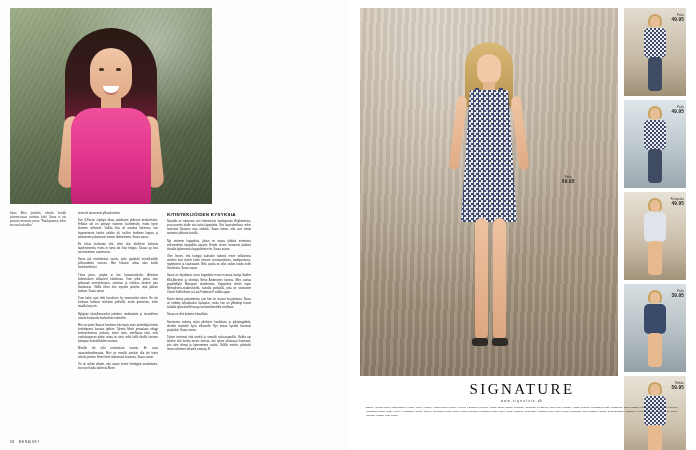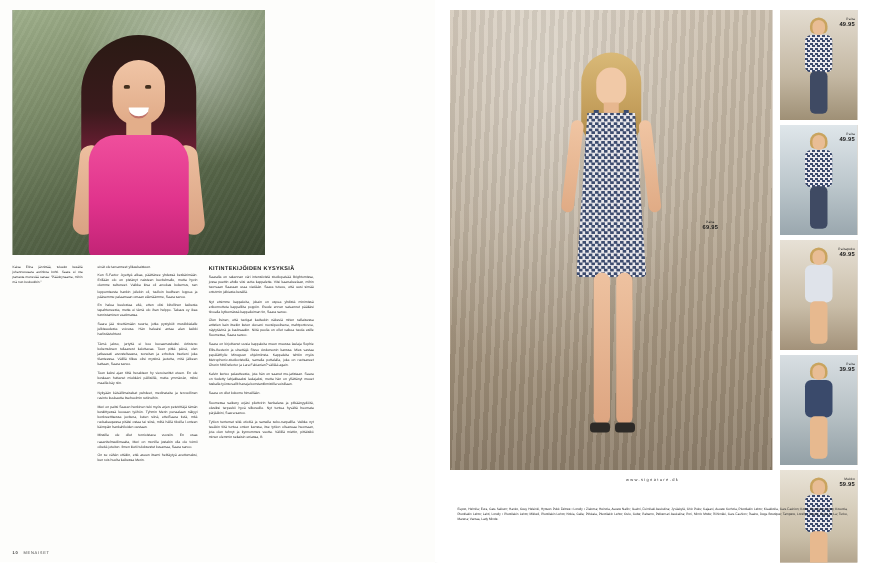--- a/index.html
+++ b/index.html
@@ -565,18 +565,19 @@
           <div class="tf-legs skin"></div>
         </div>
         <div class="price-tag">
           <span class="lbl">Mekko</span>
           <span class="val">59.95</span>
         </div>
       </div>
     </div>
 
     <div class="brand">
+      <div class="name">SIGNATURE</div>
       <div class="url">www.signature.dk</div>
     </div>
 
     <div class="stockists">Espoo, Helmila; Eura, Cats Salkum; Hanko, Cesy Helsinki, Hyttsen Pukk Feltree • Lorelly • Zialoma; Heinola, Asuste Nallin; Iisalmi, Fuimilaki Asukulina; Jyväskylä, Chic Puku; Kajaani, Asuste Kurhola, Pluotilakin Lehto; Kisakkoila, Cars Fashion; Kotka, Pluotilakin Lehto; Kouvola, Pluotilakin Lehto; Lahti, Lorelly • Pluotilakin Lehto; Mikkeli, Pluotilakin Lehto; Nokia, Calla; Pirkkala, Pluotilakin Lehto; Oulu, Cube; Paltamo, Pelkemari Asukalina; Pori, Mimix Mode; Riihimäki, Cars Fashion; Raahe, Degs Boutique; Tampere, Lorelly; Turenki, Buile Av La; Turku, Marena; Vantaa, Lady Minde.</div>
   </div>
 </div>
 
 </body></html>

